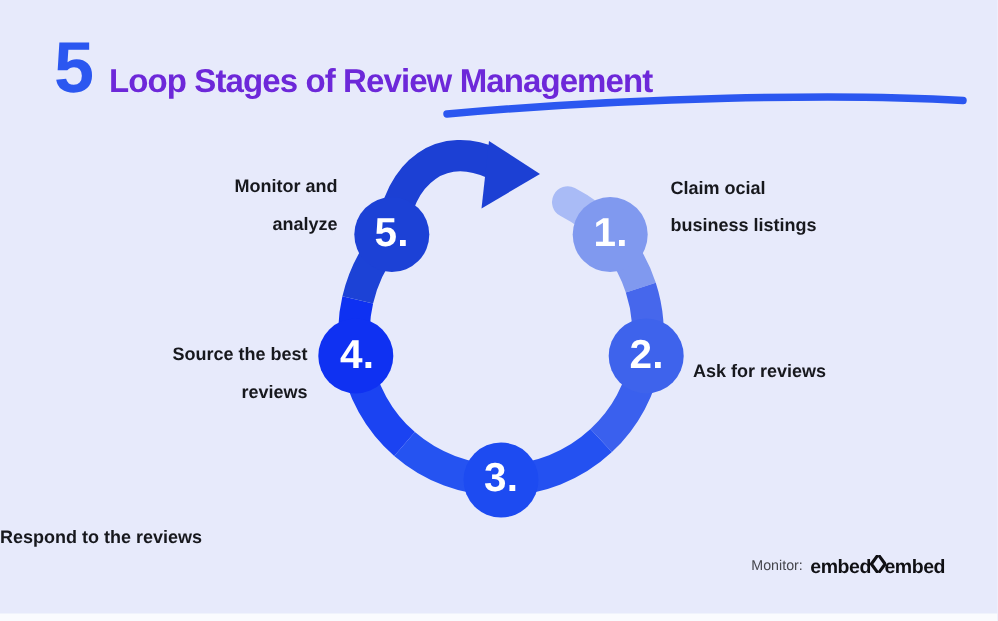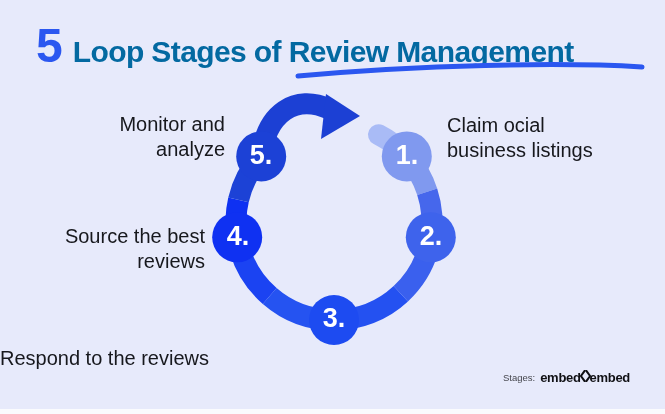--- a/index.html
+++ b/index.html
@@ -11,26 +11,26 @@
   .bottom-strip{
     position:absolute;left:0;right:0;bottom:0;height:5px;background:#FAFBFE;
   }
   .title-row{
     position:absolute;left:36px;top:22px;display:flex;align-items:baseline;
   }
   .title-number{
     font-size:48px;font-weight:700;color:#2B57F0;letter-spacing:-1px;line-height:1;
   }
   .title-text{
-    font-size:30px;font-weight:700;color:#0369a1;margin:0 0 0 11px;
+    font-size:22px;font-weight:700;color:#6d28d9;margin:0 0 0 11px;
     letter-spacing:-0.6px;line-height:1;
   }
   .gfx{position:absolute;left:0;top:0;width:665px;height:414px;}
   .stage-label{
-    position:absolute;font-size:20px;font-weight:400;color:#17181D;
+    position:absolute;font-size:12px;font-weight:700;color:#17181D;
     line-height:25px;white-space:pre-line;
   }
   .lbl-1{left:447px;top:113px;text-align:left;}
   .lbl-2{left:462px;top:235px;text-align:left;}
   .lbl-3{left:0;right:0;top:346px;text-align:left;}
   .lbl-4{right:460px;top:224px;text-align:right;}
   .lbl-5{right:440px;top:112px;text-align:right;}
   .stage-num{
     position:absolute;transform:translate(-50%,-54%);
     color:#ffffff;font-size:27px;font-weight:700;letter-spacing:0px;
@@ -82,28 +82,29 @@
   </svg>
 
   <span class="stage-num num-1">1.</span>
   <span class="stage-num num-2">2.</span>
   <span class="stage-num num-3">3.</span>
   <span class="stage-num num-4">4.</span>
   <span class="stage-num num-5">5.</span>
 
   <div class="stage-label lbl-1">Claim ocial
 business listings</div>
+  <div class="stage-label lbl-2">Ask for reviews</div>
   <div class="stage-label lbl-3">Respond to the reviews</div>
   <div class="stage-label lbl-4">Source the best
 reviews</div>
   <div class="stage-label lbl-5">Monitor and
 analyze</div>
 
   <div class="source-row">
-    <span class="source-label">Stages:</span>
+    <span class="source-label">Monitor:</span>
     <span class="brand">
       <span>embed</span>
       <span class="glyph">
         <svg width="11" height="12" viewBox="0 0 10 11">
           <path d="M4.2,0.8 L0.8,5.5 L4.2,10.2" fill="none" stroke="#101014" stroke-width="1.9" stroke-linecap="round" stroke-linejoin="round"></path>
           <path d="M5.8,0.8 L9.2,5.5 L5.8,10.2" fill="none" stroke="#101014" stroke-width="1.9" stroke-linecap="round" stroke-linejoin="round"></path>
         </svg>
       </span>
       <span>embed</span>
     </span>

